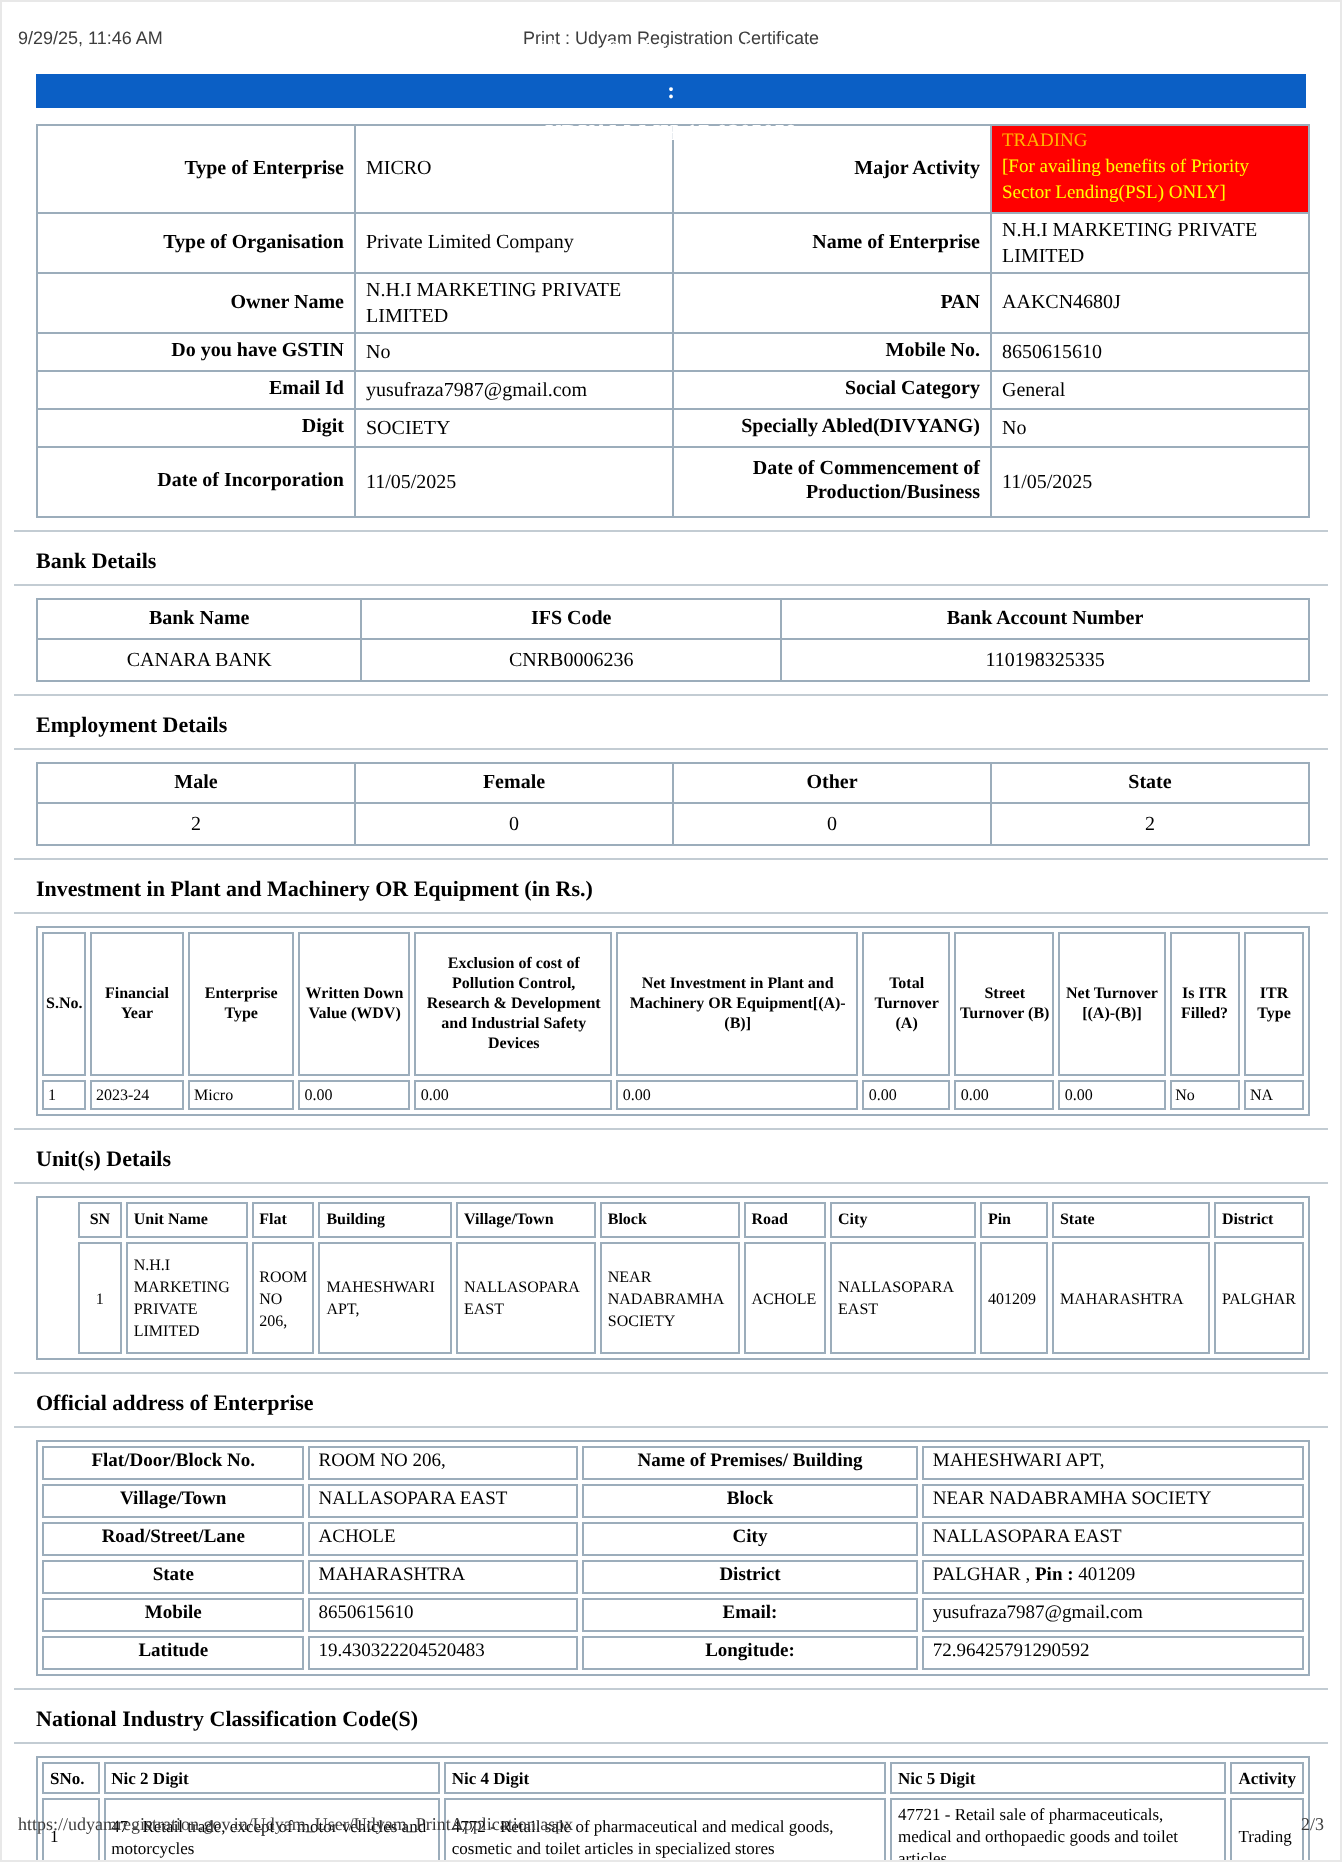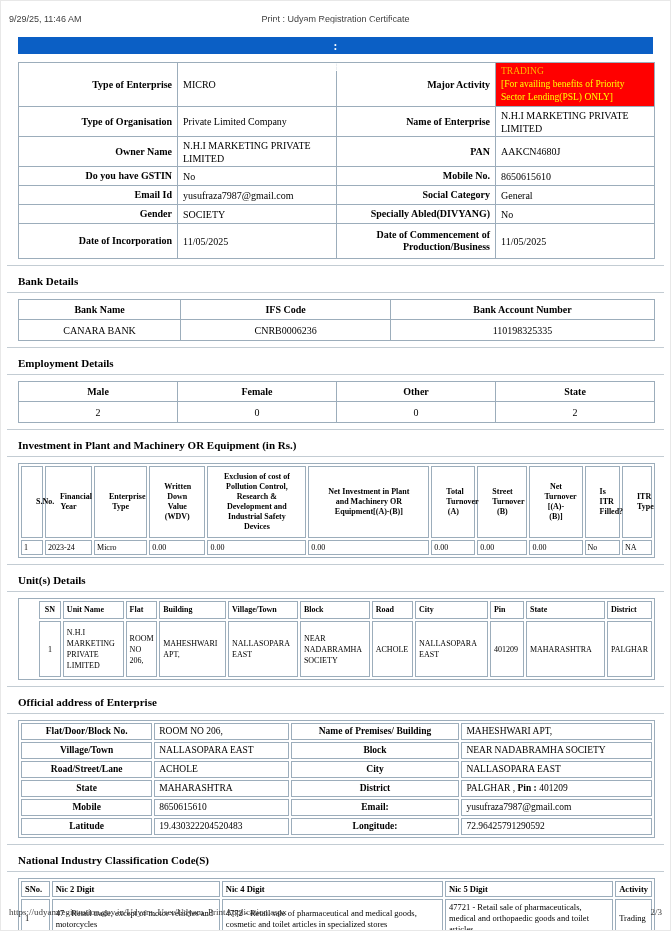--- a/index.html
+++ b/index.html
@@ -50,21 +50,21 @@
   hr { border:none; border-top:1px solid #c3ccd3; margin:0 6px; }
   hr.after { margin-top:6px; }
   hr + table, hr + .tblwrap { margin-top:6px; }
   
   .bank th, .emp th { font-weight:bold; text-align:center; height:20px; }
   .bank td, .emp td { text-align:center; height:21px; }
   
   .ntbl { border-collapse:separate; border-spacing:2px; border:1px solid #9cadbb; margin-top:6px; }
   .ntbl th, .ntbl td { border:1px solid #9cadbb; vertical-align:middle; }
   .inv { font-size:8px; }
-  .inv th { font-weight:bold; text-align:center; padding:2px 14px; line-height:10px; height:72px; }
+  .inv th { font-weight:bold; text-align:center; padding:2px 1px; line-height:10px; height:72px; }
   .inv td { text-align:left; padding:2px 2px; height:13px; line-height:9px; }
   .units { font-size:8px;padding-left:18px; }
   .units th { font-weight:bold; text-align:left; padding:3px 3px; line-height:10px; height:14px; }
   .units td { text-align:left; padding:2px 3px; line-height:11px; height:56px; }
   .units td.c, .units th.c { text-align:center; }
   .addr { font-size:9.5px; }
   .addr td { padding:2px 4px; height:15px; line-height:11px; }
   .addr td.lab { font-weight:bold;text-align:center; }
   .nic { font-size:8.5px; }
   .nic th { font-weight:bold; text-align:left; padding:2px 3px; height:13px; line-height:10px; }
@@ -117,21 +117,21 @@
       <td class="lab">Mobile No.</td>
       <td class="val">8650615610</td>
     </tr>
     <tr>
       <td class="lab">Email Id</td>
       <td class="val">yusufraza7987@gmail.com</td>
       <td class="lab">Social Category</td>
       <td class="val">General</td>
     </tr>
     <tr>
-      <td class="lab">Gender</td>
+      <td class="lab">Digit</td>
       <td class="val">SOCIETY</td>
       <td class="lab">Specially Abled(DIVYANG)</td>
       <td class="val">No</td>
     </tr>
     <tr>
       <td class="lab">Date of Incorporation</td>
       <td class="val">11/05/2025</td>
       <td class="lab">Date of Commencement of Production/Business</td>
       <td class="val">11/05/2025</td>
     </tr>

